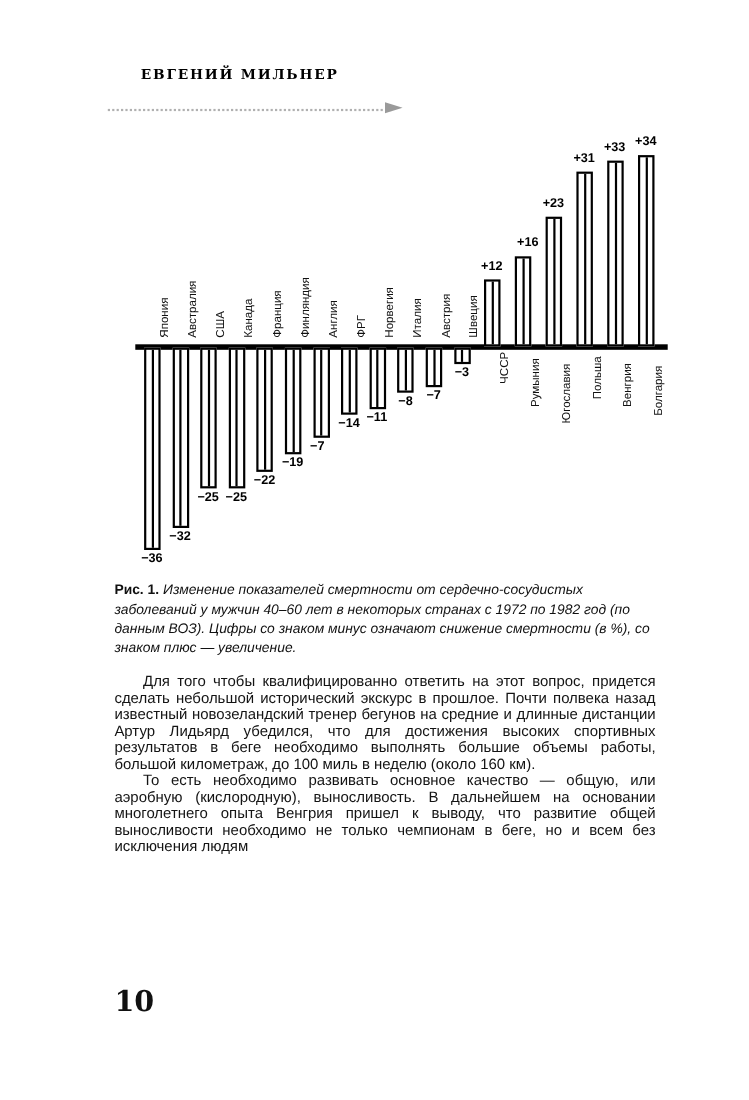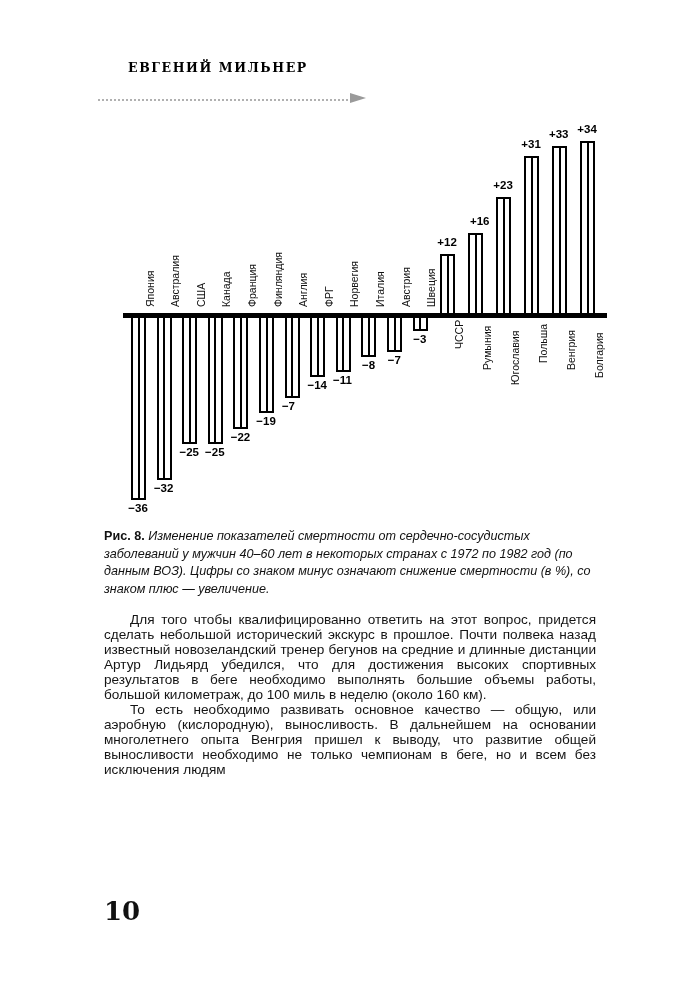--- a/index.html
+++ b/index.html
@@ -245,21 +245,21 @@
       <div class="bar-label" style="left: 564.5px; top: 250.4px;">Венгрия</div>
       <div class="bar" style="left: 580px; width: 15px; height: 174.08px; top: 20.92px;">
         <div class="bar-inner"></div>
       </div>
       <div class="bar-value" style="left: 577.3px; top: 2.92px;">+34</div>
       <div class="bar-label" style="left: 592.5px; top: 257.6px;">Болгария</div>
     </div>
 </div>
 
 <div id="caption">
-  <span class="cap-label">Рис. 8.</span>
+  <span class="cap-label">Рис. 1.</span>
   <span>Изменение показателей смертности от сердечно-сосудистых заболеваний у мужчин 40–60 лет в некоторых странах с 1972 по 1982 год (по данным ВОЗ). Цифры со знаком минус означают снижение смертности (в %), со знаком плюс — увеличение.</span>
 </div>
 
 <div id="body-copy">
   <p>Для того чтобы квалифицированно ответить на этот вопрос, придется сделать небольшой исторический экскурс в прошлое. Почти полвека назад известный новозеландский тренер бегунов на средние и длинные дистанции Артур Лидьярд убедился, что для достижения высоких спортивных результатов в беге необходимо выполнять большие объемы работы, большой километраж, до 100 миль в неделю (около 160 км).</p>
   <p>То есть необходимо развивать основное качество — общую, или аэробную (кислородную), выносливость. В дальнейшем на основании многолетнего опыта Венгрия пришел к выводу, что развитие общей выносливости необходимо не только чемпионам в беге, но и всем без исключения людям</p>
 </div>
 
 <div id="folio">10</div>
 

